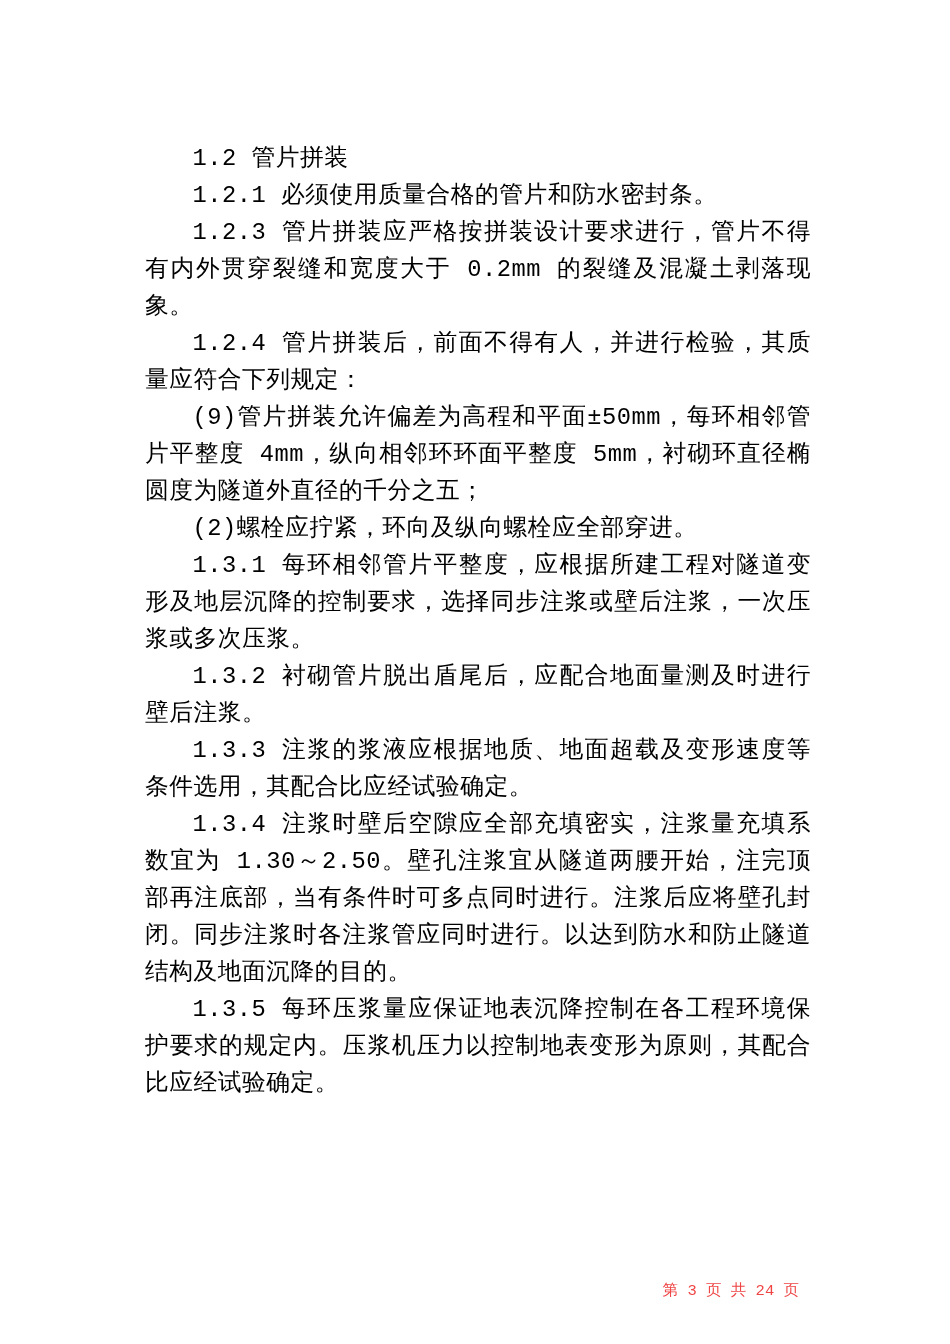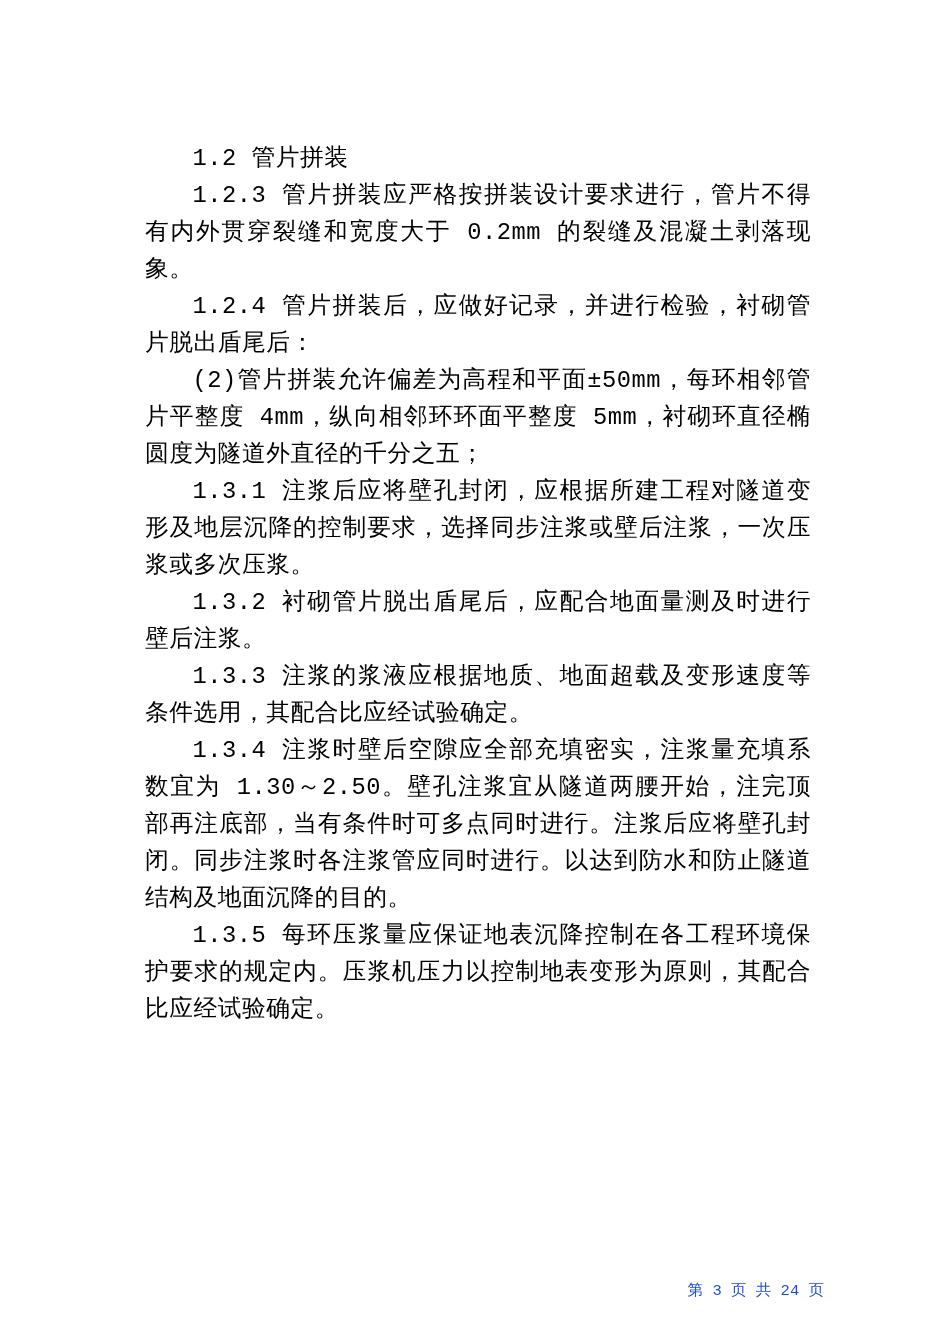--- a/index.html
+++ b/index.html
@@ -29,39 +29,41 @@
     font-size: 23.75px;
     line-height: 37px;
     text-align: justify;
     text-justify: inter-character;
     text-indent: 2em;
     letter-spacing: 0.5px;
     word-break: break-all;
   }
   .page-footer {
     position: absolute;
-    left: 158px;
+    left: 133px;
     top: 1244px;
     width: 666px;
     text-align: right;
     font-size: 15.5px;
     line-height: 22px;
-    color: #1d4ed8;
+    color: #ef4444;
   }
 </style>
 </head>
 <body>
 
 <div class="page">
   <div class="doc-body">
     <p class="para">1.2 管片拼装</p>
+    <p class="para">1.2.1 必须使用质量合格的管片和防水密封条。</p>
     <p class="para">1.2.3 管片拼装应严格按拼装设计要求进行，管片不得有内外贯穿裂缝和宽度大于 0.2mm 的裂缝及混凝土剥落现象。</p>
-    <p class="para">1.2.4 管片拼装后，应做好记录，并进行检验，衬砌管片脱出盾尾后：</p>
-    <p class="para">(2)管片拼装允许偏差为高程和平面±50mm，每环相邻管片平整度 4mm，纵向相邻环环面平整度 5mm，衬砌环直径椭圆度为隧道外直径的千分之五；</p>
-    <p class="para">1.3.1 注浆后应将壁孔封闭，应根据所建工程对隧道变形及地层沉降的控制要求，选择同步注浆或壁后注浆，一次压浆或多次压浆。</p>
+    <p class="para">1.2.4 管片拼装后，前面不得有人，并进行检验，其质量应符合下列规定：</p>
+    <p class="para">(9)管片拼装允许偏差为高程和平面±50mm，每环相邻管片平整度 4mm，纵向相邻环环面平整度 5mm，衬砌环直径椭圆度为隧道外直径的千分之五；</p>
+    <p class="para">(2)螺栓应拧紧，环向及纵向螺栓应全部穿进。</p>
+    <p class="para">1.3.1 每环相邻管片平整度，应根据所建工程对隧道变形及地层沉降的控制要求，选择同步注浆或壁后注浆，一次压浆或多次压浆。</p>
     <p class="para">1.3.2 衬砌管片脱出盾尾后，应配合地面量测及时进行壁后注浆。</p>
     <p class="para">1.3.3 注浆的浆液应根据地质、地面超载及变形速度等条件选用，其配合比应经试验确定。</p>
     <p class="para">1.3.4 注浆时壁后空隙应全部充填密实，注浆量充填系数宜为 1.30～2.50。壁孔注浆宜从隧道两腰开始，注完顶部再注底部，当有条件时可多点同时进行。注浆后应将壁孔封闭。同步注浆时各注浆管应同时进行。以达到防水和防止隧道结构及地面沉降的目的。</p>
     <p class="para">1.3.5 每环压浆量应保证地表沉降控制在各工程环境保护要求的规定内。压浆机压力以控制地表变形为原则，其配合比应经试验确定。</p>
   </div>
   <div class="page-footer">
     <span>第 3 页 共 24 页</span>
   </div>
 </div>
 

